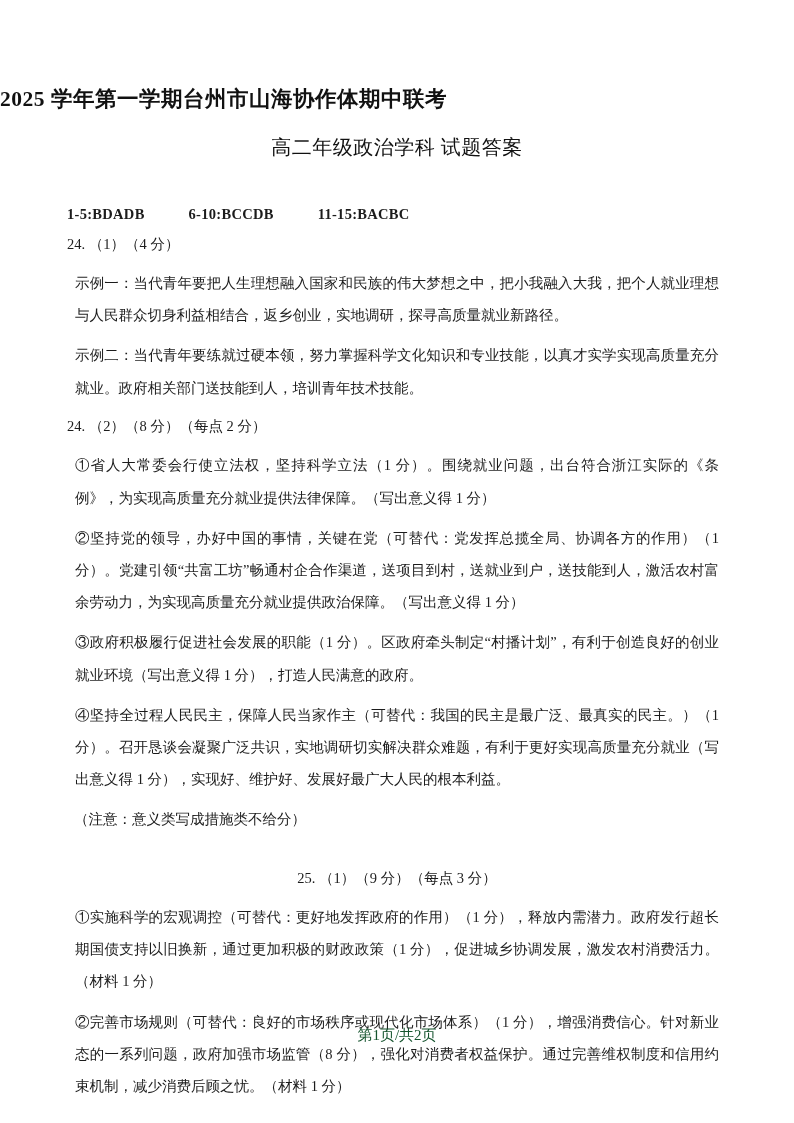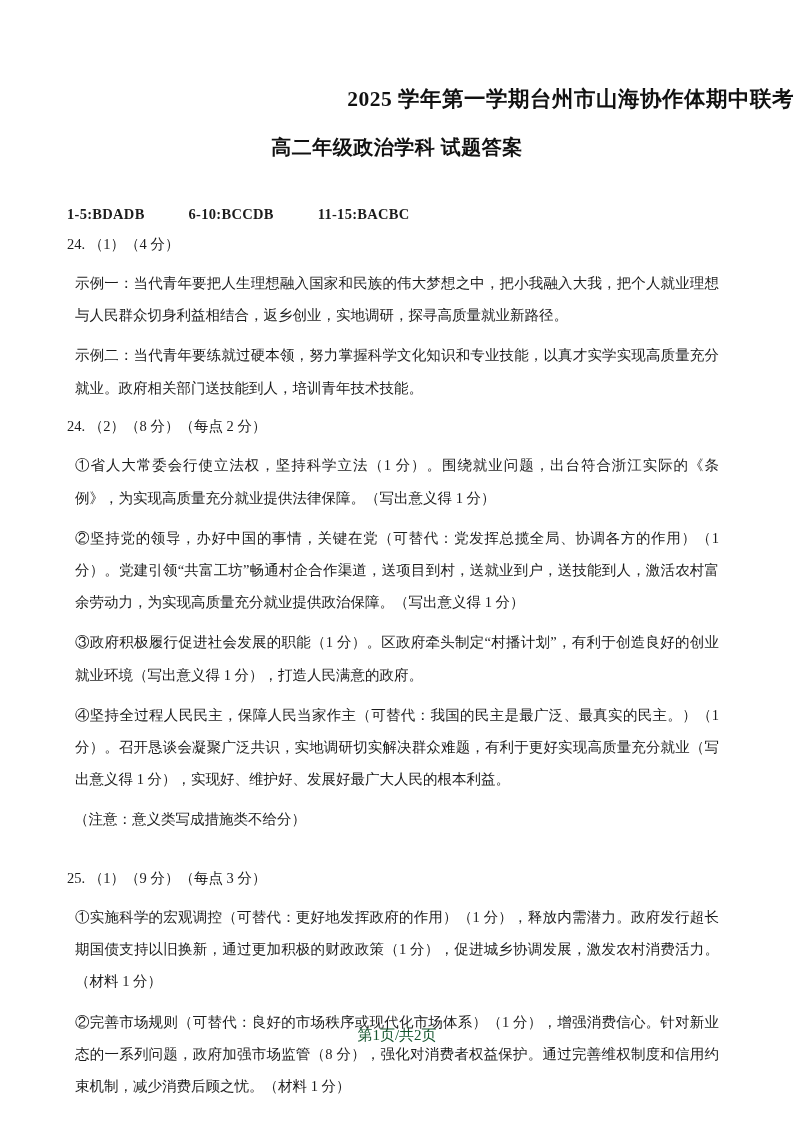--- a/index.html
+++ b/index.html
@@ -12,32 +12,32 @@
     width: 794px;
     height: 1123px;
     background: #ffffff;
     color: #1a1a1a;
     font-family: "Liberation Serif", "DejaVu Serif", serif;
     overflow: hidden;
   }
   .doc-title {
     margin: 0;
     padding-top: 84px;
-    text-align: right;
+    text-align: left;
     font-size: 21.5px;
     font-weight: bold;
     letter-spacing: 0.5px;
     color: #111111;
   }
   .doc-subtitle {
     margin: 0;
     padding-top: 21px;
     text-align: center;
     font-size: 20px;
-    font-weight: bold;
+    font-weight: normal;
     letter-spacing: 0.5px;
     color: #111111;
   }
   .content {
     position: absolute;
     left: 67px;
     top: 200px;
     width: 660px;
     font-size: 14.5px;
     color: #1c1c1c;
@@ -58,20 +58,21 @@
     margin: 8px;
     line-height: 32.2px;
     text-align: justify;
   }
   .note-line {
     margin: 7px;
     line-height: 32.2px;
   }
   .sect-gap {
     margin-top: 28px;
+    text-align: center;
   }
   .footer {
     position: absolute;
     left: 0;
     top: 1026px;
     width: 100%;
     text-align: center;
     font-size: 15px;
     color: #14532d;
   }

